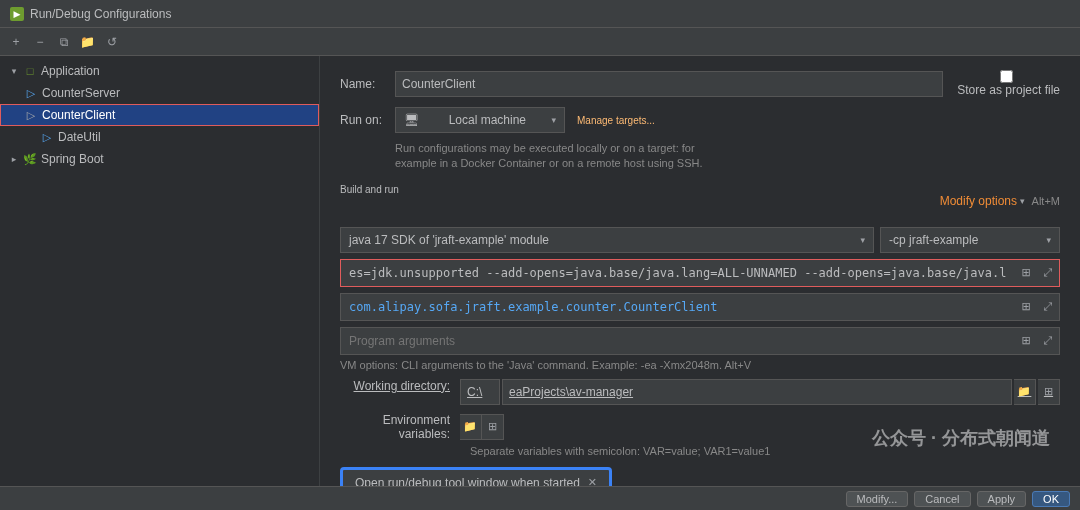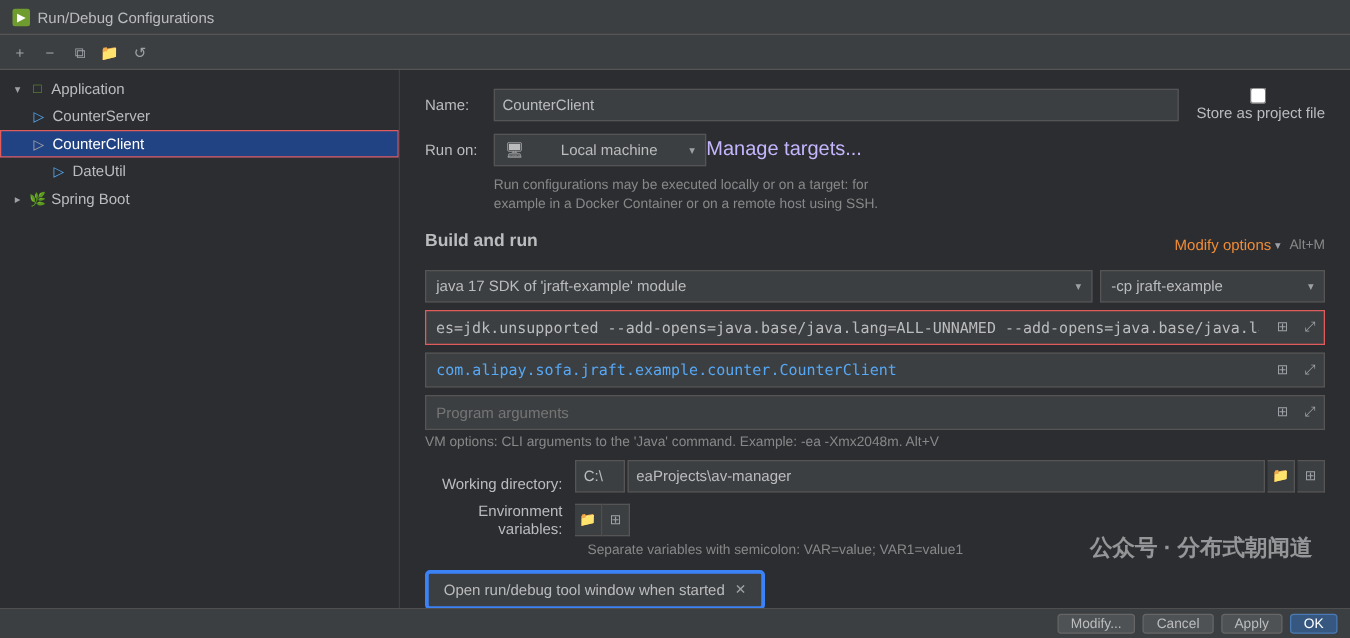--- a/index.html
+++ b/index.html
@@ -166,38 +166,39 @@
       align-items: center;
       cursor: pointer;
       width: 170px;
       justify-content: space-between;
     }
     .run-on-select-icon {
       font-size: 9px;
       color: #9da0a5;
     }
     .manage-targets {
-      color: #c4b5fd;
-      cursor: pointer;
-      font-size: 16px;
+      color: #fdba74;
+      margin-left: 12px;
+      cursor: pointer;
+      font-size: 10px;
     }
 
     .run-on-hint {
       color: #888;
       font-size: 11px;
       margin-bottom: 12px;
       padding-left: 55px;
       line-height: 1.4;
     }
 
     .section-title {
-      font-size: 14px;
-      font-weight: bold;
-      color: #bbbcbe;
-      margin-bottom: 8px;
+      font-size: 10px;
+      font-weight: normal;
+      color: #bbbcbe;
+      margin-bottom: 24px;
     }
 
     .build-run-header {
       display: flex;
       align-items: center;
       justify-content: space-between;
       margin-bottom: 8px;
     }
     .modify-options {
       color: #f08c36;
@@ -311,22 +312,23 @@
     }
 
     .vm-hint {
       color: #888;
       font-size: 11px;
       margin-bottom: 8px;
     }
 
     .working-dir-row {
       display: flex;
-      align-items: flex-end;
+      align-items: flex-start;
       margin-bottom: 8px;
+      text-decoration: underline;
     }
     .working-dir-label {
       width: 120px;
       color: #bbbcbe;
       text-align: right;
       padding-right: 10px;
       flex-shrink: 0;
     }
     .working-dir-fields {
       display: flex;

